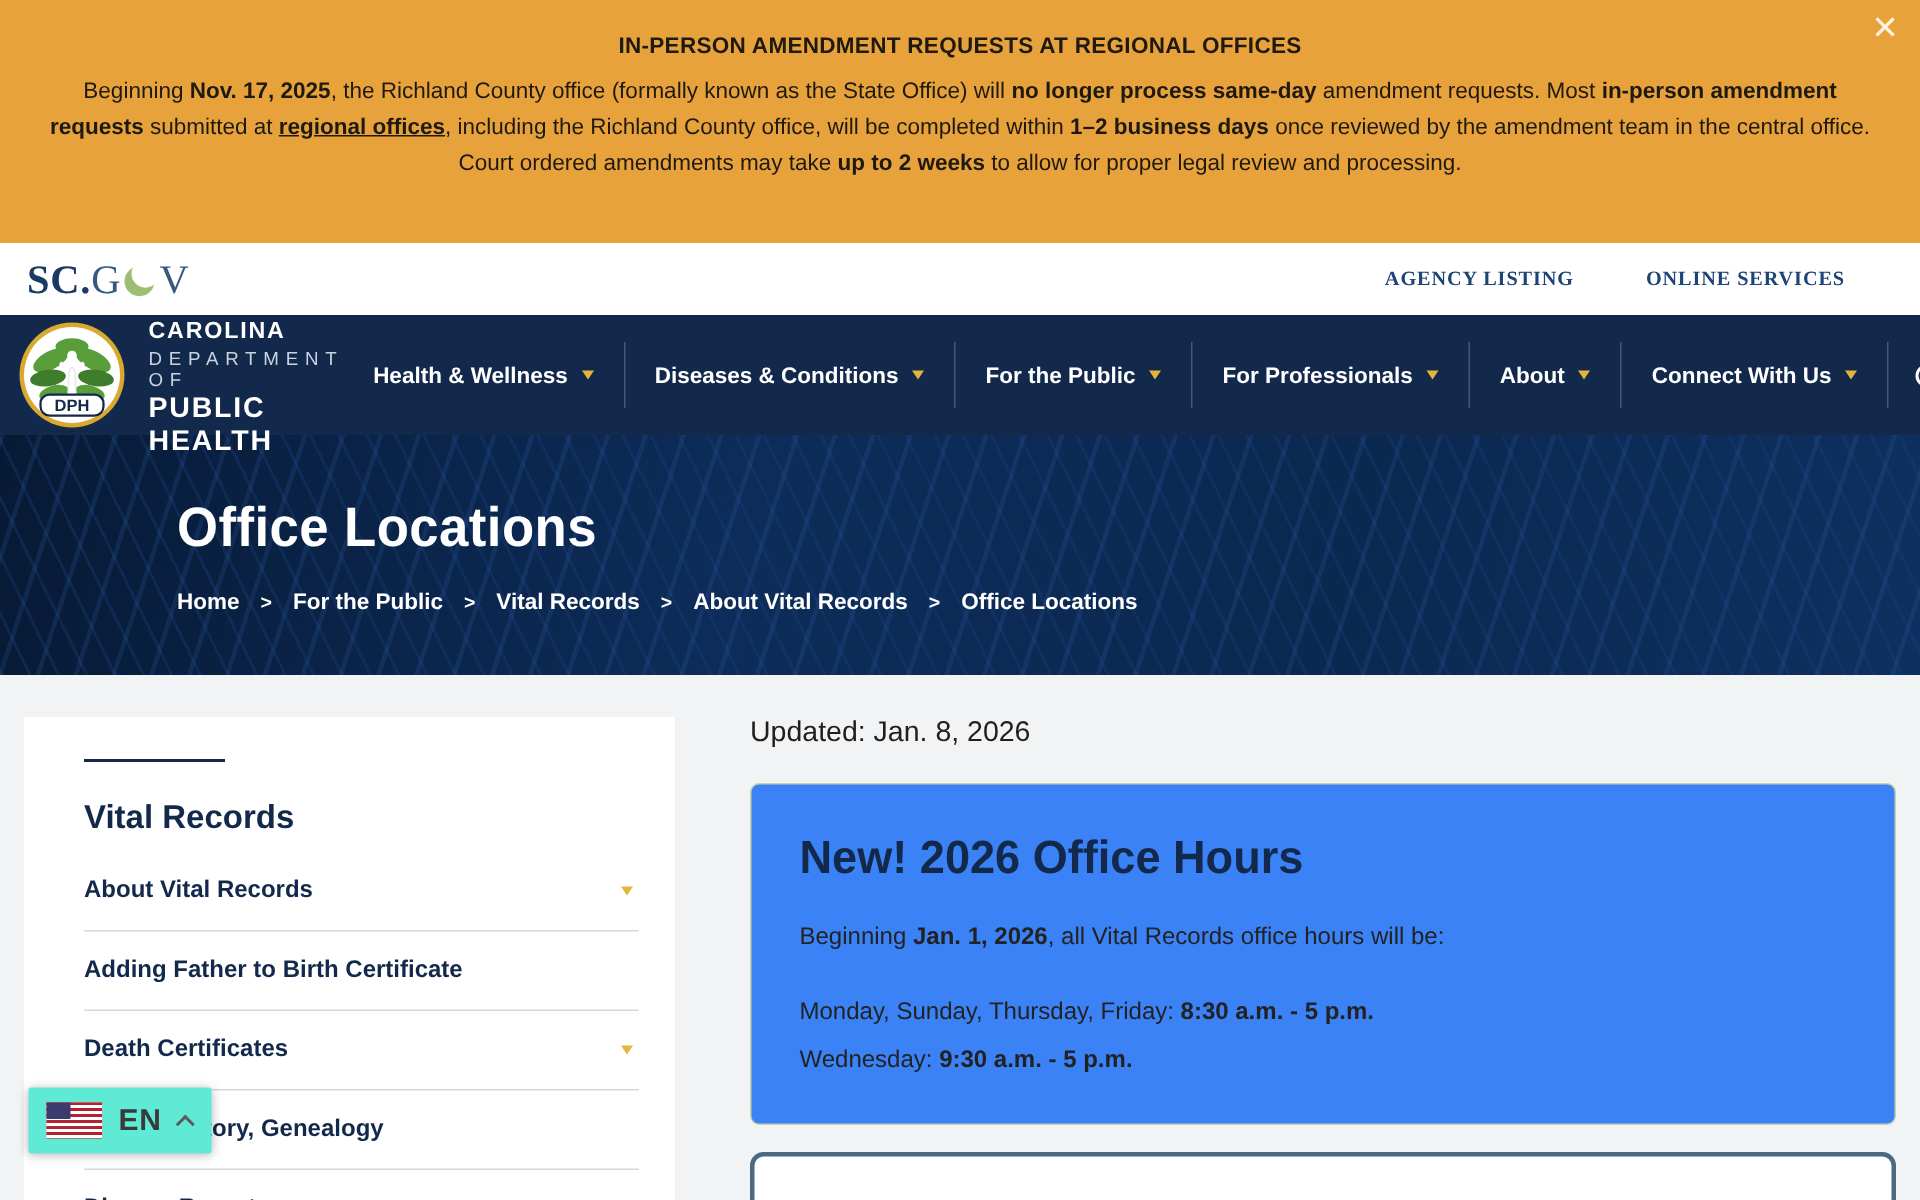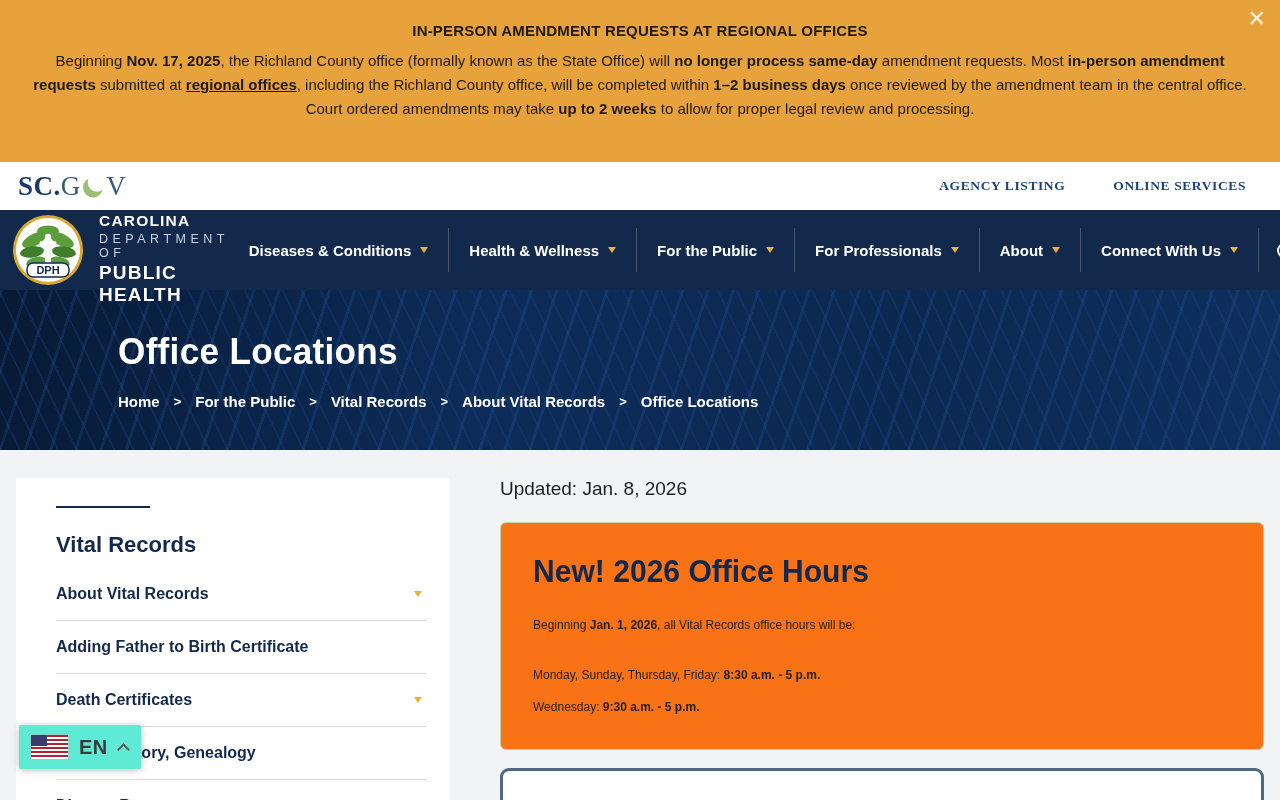--- a/index.html
+++ b/index.html
@@ -14,21 +14,21 @@
   .banner-body { max-width:1232px; margin:10px auto 0; text-align:center; font-size:15px; line-height:24px; }
   .b { font-weight:bold; }
   .u { text-decoration:underline; }
 
   
   .topbar { height:48px; background:#fff; display:flex; align-items:center; padding:0 18px;font-family:Liberation Serif, serif; }
   .scgov { display:flex; align-items:center; cursor:pointer; }
   .scgov .sc { font-size:27px; font-weight:800; color:#1A3A66; letter-spacing:.5px; }
   .scgov .thin { font-size:27px; font-weight:300; color:#35597F; }
   .scgov svg { margin:2px 1px 0; }
-  .toplinks { margin-left:auto; display:flex; gap:48px; margin-right:16px; }
+  .toplinks { margin-left:auto; display:flex; gap:48px; margin-right:32px; }
   .toplinks a { font-size:13.5px; font-weight:bold; color:#1D4477; text-decoration:none;
     letter-spacing:.6px; cursor:pointer; }
 
   
   .mainnav { height:80px; background:#13294B; display:flex; align-items:center; padding:0 12px; }
   .brand { display:flex; align-items:center; cursor:pointer; }
   .dph-logo { width:72px; height:72px; flex:0 0 72px; }
   .brand-text { margin-left:15px; color:#fff; }
   .brand-line1 { font-size:15.5px; font-weight:bold; letter-spacing:1.2px; }
   .brand-line2 { font-size:12.5px; font-weight:400; letter-spacing:4.5px; color:#C9D2E0; margin:2px 0; }
@@ -64,25 +64,25 @@
   .side-rule { width:94px; border-top:2px solid #13294B; margin-bottom:24px; }
   .side-title { font-size:22px; font-weight:bold; color:#13294B; margin-bottom:10px; }
   .side-list { list-style:none; }
   .side-list li { display:flex; align-items:center; justify-content:space-between;
     padding:16px 4px 16px 0; border-bottom:1px solid #D8D8D8; cursor:pointer; }
   .side-list li:last-child { border-bottom:none; }
   .side-list a { font-size:16px; font-weight:bold; color:#13294B; text-decoration:none; line-height:20px; }
 
   .main-col { flex:1; margin-left:50px; margin-right:0; }
   .updated { font-size:19px; color:#1F1F1F; }
-  .green-box { margin-top:22px; background:#f97316; border:1px solid #C3D5A6; border-radius:6px;
+  .green-box { margin-top:22px; background:#3b82f6; border:1px solid #C3D5A6; border-radius:6px;
     padding:30px 32px 30px; }
   .green-box h2 { color:#13294B; font-size:31px; font-weight:bold; line-height:38px;
     transform:scaleX(.97); transform-origin:left; margin-bottom:22px; }
-  .green-box p { font-size:12px; line-height:24px; color:#222; }
+  .green-box p { font-size:16px; line-height:24px; color:#222; }
   .green-box p.gap { margin-bottom:26px; }
   .green-box p.tight { margin-bottom:8px; }
   .blue-box { margin-top:18px; height:80px; background:#fff; border:3px solid #4C6984; border-radius:9px; }
 
   
   .lang-widget { position:absolute; left:19px; top:725px; width:122px; height:44px; background:#5eead4;
     border-radius:2px; box-shadow:0 1px 7px rgba(0,0,0,.28); display:flex; align-items:center;
     padding:0 12px; gap:11px; cursor:pointer; z-index:50; }
   .flag { width:37px; height:24px; position:relative; flex:0 0 37px;
     background:repeating-linear-gradient(#B22234 0 2px, #fff 2px 4px); box-shadow:0 0 0 .5px #bbb; }
@@ -137,25 +137,25 @@
       <text x="36" y="60" text-anchor="middle" font-size="11" font-weight="bold" fill="#13294B" font-family="Liberation Sans, sans-serif">DPH</text>
     </svg>
     <div class="brand-text">
       <div class="brand-line1">SOUTH CAROLINA</div>
       <div class="brand-line2">DEPARTMENT OF</div>
       <div class="brand-line3">PUBLIC HEALTH</div>
     </div>
   </div>
   <ul class="nav-items">
     <li>
+        <a>Health &amp; Wellness</a>
+        <span class="tri"></span>
+      </li>
+    <li>
         <a>Diseases &amp; Conditions</a>
-        <span class="tri"></span>
-      </li>
-    <li>
-        <a>Health &amp; Wellness</a>
         <span class="tri"></span>
       </li>
     <li>
         <a>For the Public</a>
         <span class="tri"></span>
       </li>
     <li>
         <a>For Professionals</a>
         <span class="tri"></span>
       </li>

